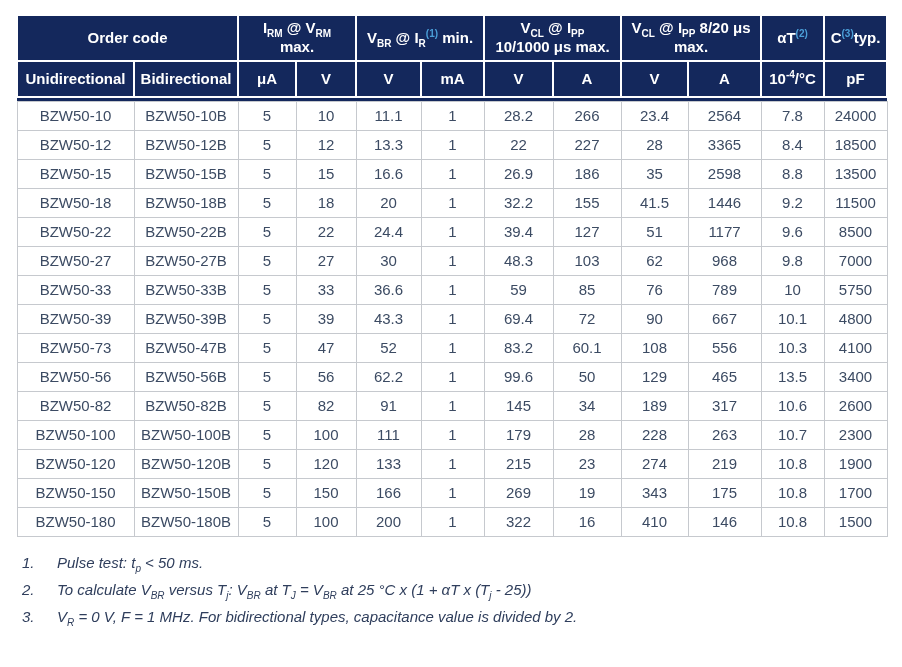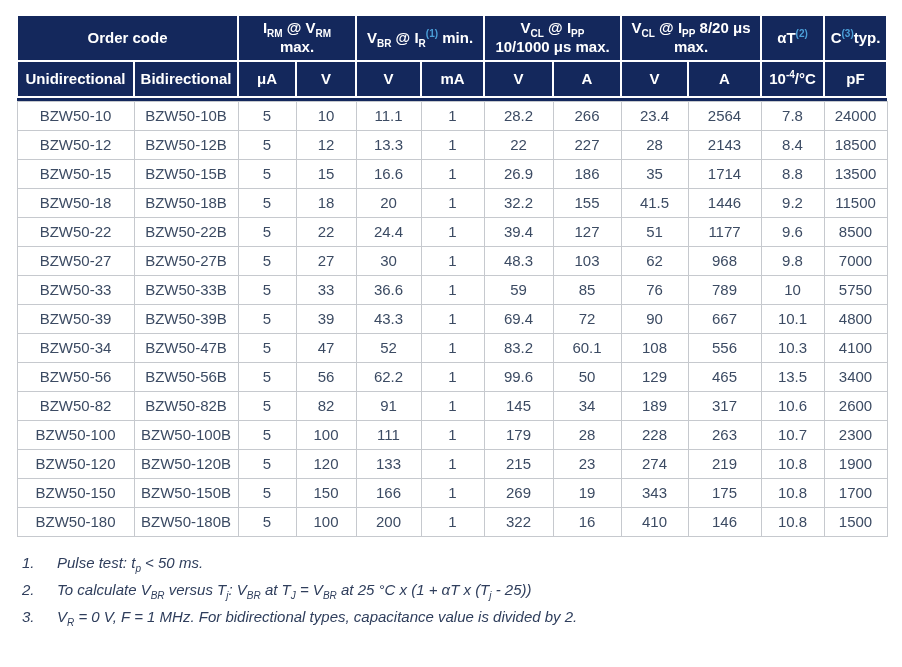--- a/index.html
+++ b/index.html
@@ -141,35 +141,35 @@
         <tr>
           <td>BZW50-12</td>
           <td>BZW50-12B</td>
           <td>5</td>
           <td>12</td>
           <td>13.3</td>
           <td>1</td>
           <td>22</td>
           <td>227</td>
           <td>28</td>
-          <td>2143</td>
+          <td>3365</td>
           <td>8.4</td>
           <td>18500</td>
         </tr>
         <tr>
           <td>BZW50-15</td>
           <td>BZW50-15B</td>
           <td>5</td>
           <td>15</td>
           <td>16.6</td>
           <td>1</td>
           <td>26.9</td>
           <td>186</td>
           <td>35</td>
-          <td>1714</td>
+          <td>2598</td>
           <td>8.8</td>
           <td>13500</td>
         </tr>
         <tr>
           <td>BZW50-18</td>
           <td>BZW50-18B</td>
           <td>5</td>
           <td>18</td>
           <td>20</td>
           <td>1</td>
@@ -230,21 +230,21 @@
           <td>43.3</td>
           <td>1</td>
           <td>69.4</td>
           <td>72</td>
           <td>90</td>
           <td>667</td>
           <td>10.1</td>
           <td>4800</td>
         </tr>
         <tr>
-          <td>BZW50-34</td>
+          <td>BZW50-73</td>
           <td>BZW50-47B</td>
           <td>5</td>
           <td>47</td>
           <td>52</td>
           <td>1</td>
           <td>83.2</td>
           <td>60.1</td>
           <td>108</td>
           <td>556</td>
           <td>10.3</td>

